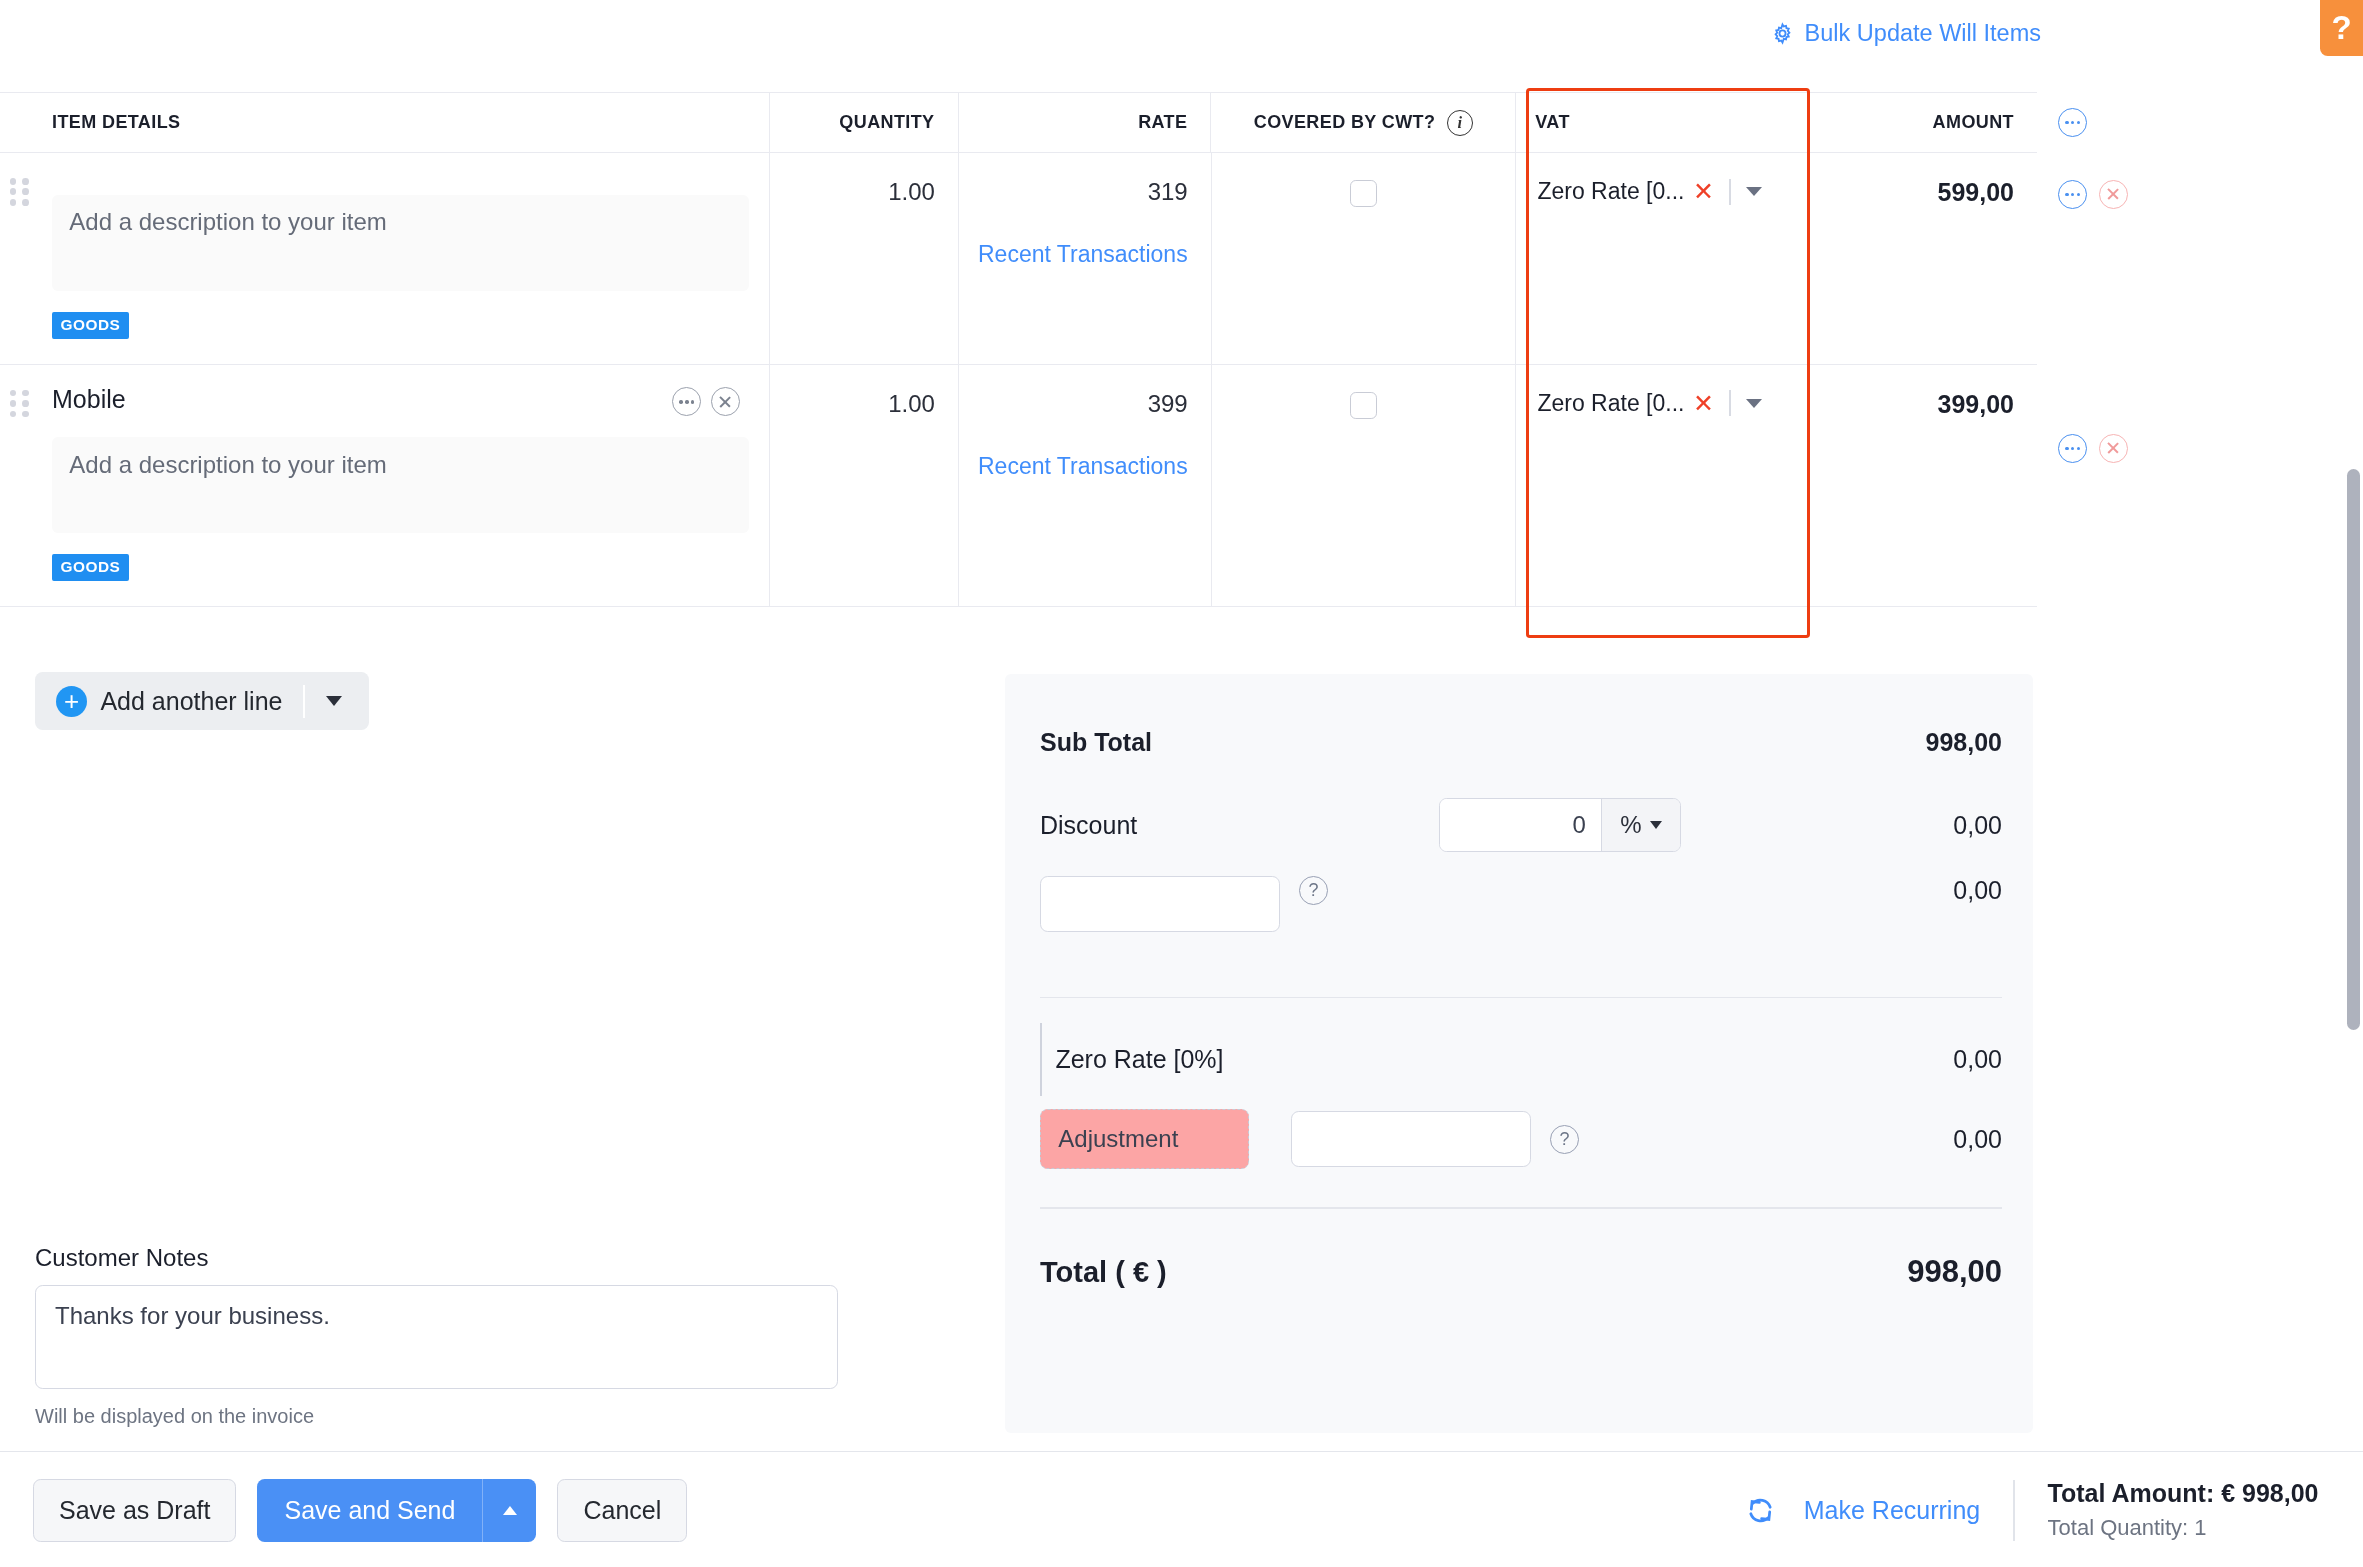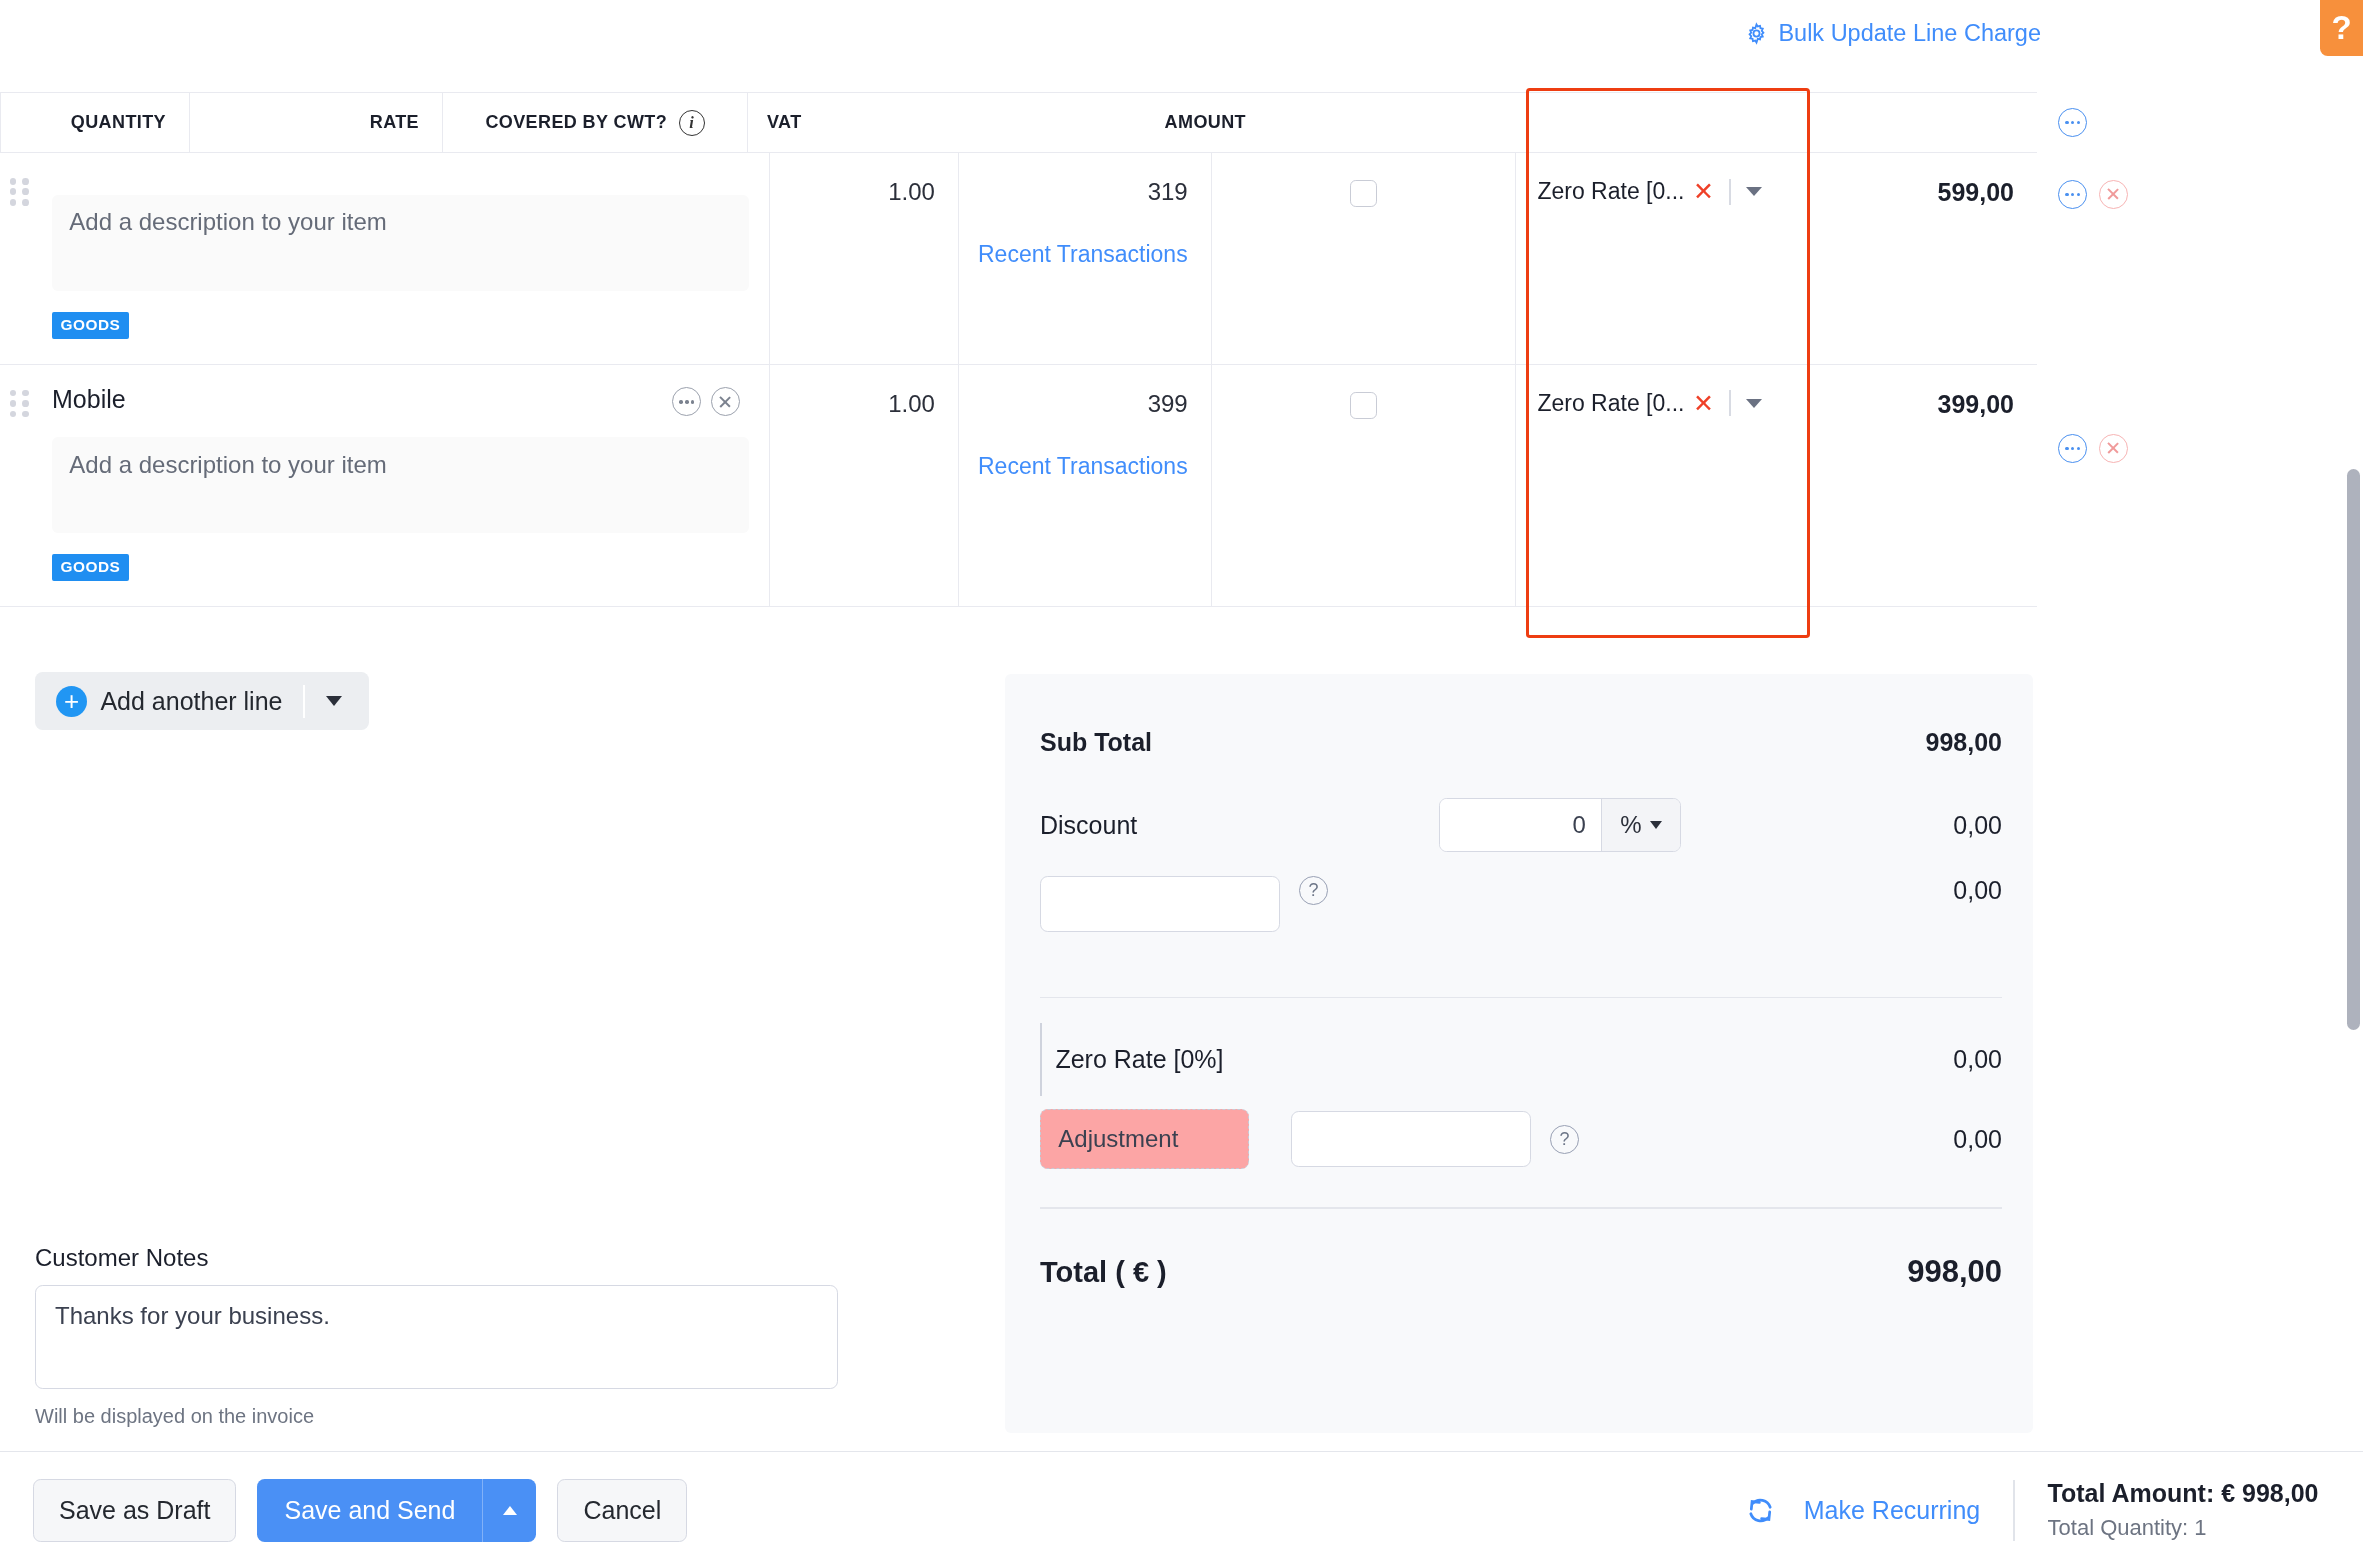--- a/index.html
+++ b/index.html
@@ -273,31 +273,32 @@
 <body>
 
 <div class="bulk-bar">
   <div class="bulk-link">
     <span class="gear-icon">
       <svg viewBox="0 0 24 24" width="23" height="23" fill="none" stroke="#408dfb" stroke-width="1.9">
         <circle cx="12" cy="12" r="3.2"></circle>
         <path d="M12 2.6l1.3 2.1 2.4-.6.4 2.4 2.4.5-1 2.3 1.7 1.8-1.7 1.8 1 2.3-2.4.5-.4 2.4-2.4-.6L12 21.4l-1.3-2.1-2.4.6-.4-2.4-2.4-.5 1-2.3L4.8 12.9 6.5 11.1l-1-2.3 2.4-.5.4-2.4 2.4.6z"></path>
       </svg>
     </span>
-    <span>Bulk Update Line Charge</span>
+    <span>Bulk Update Will Items</span>
   </div>
 </div>
 
 <div class="help-tab">
   <span>?</span>
 </div>
 
 <div class="items-table">
 
   <div class="tbl-head">
+    <div class="cell col-item">ITEM DETAILS</div>
     <div class="cell col-qty">QUANTITY</div>
     <div class="cell col-rate">RATE</div>
     <div class="cell col-cwt">
       <span>COVERED BY CWT?</span>
       <span class="info-icon">i</span>
     </div>
     <div class="cell col-vat">VAT</div>
     <div class="cell col-amount">AMOUNT</div>
   </div>
 

